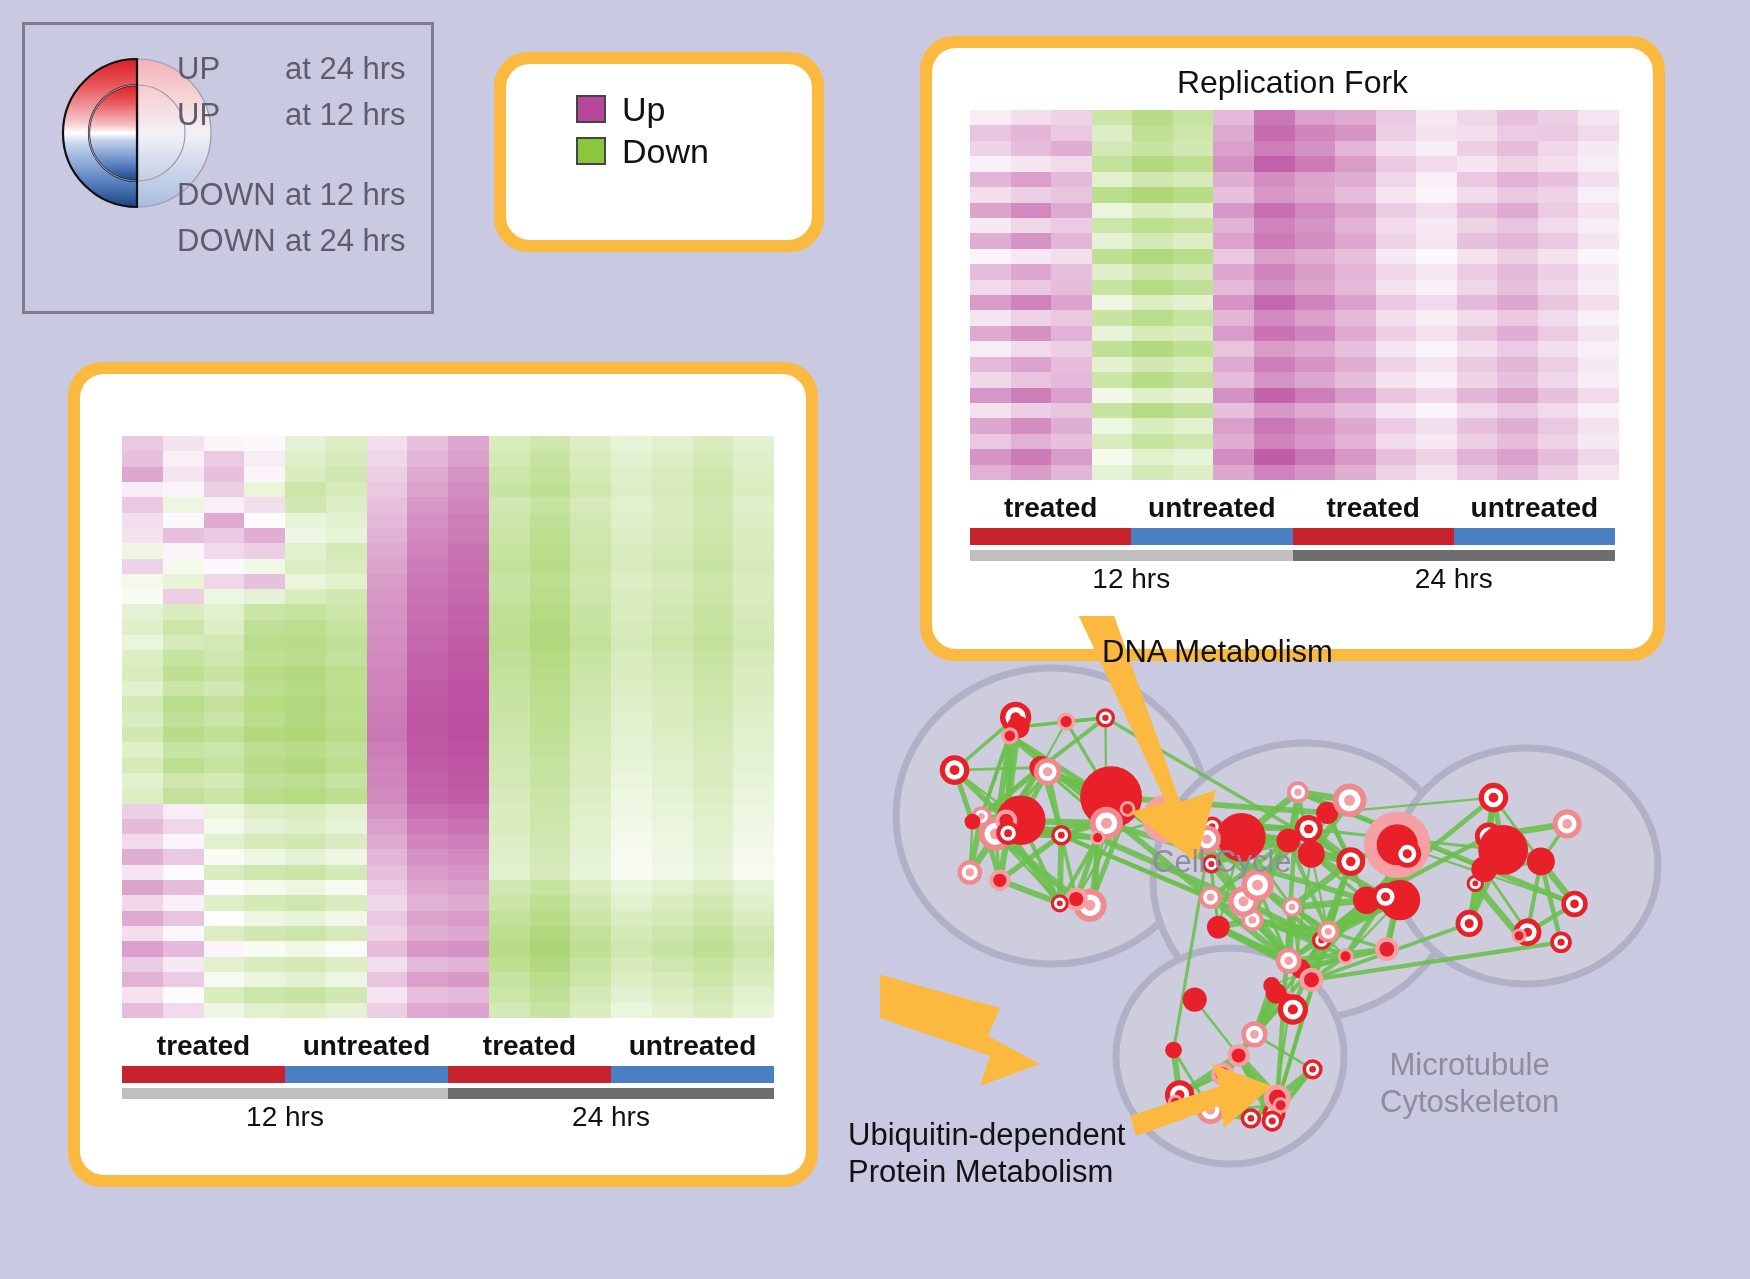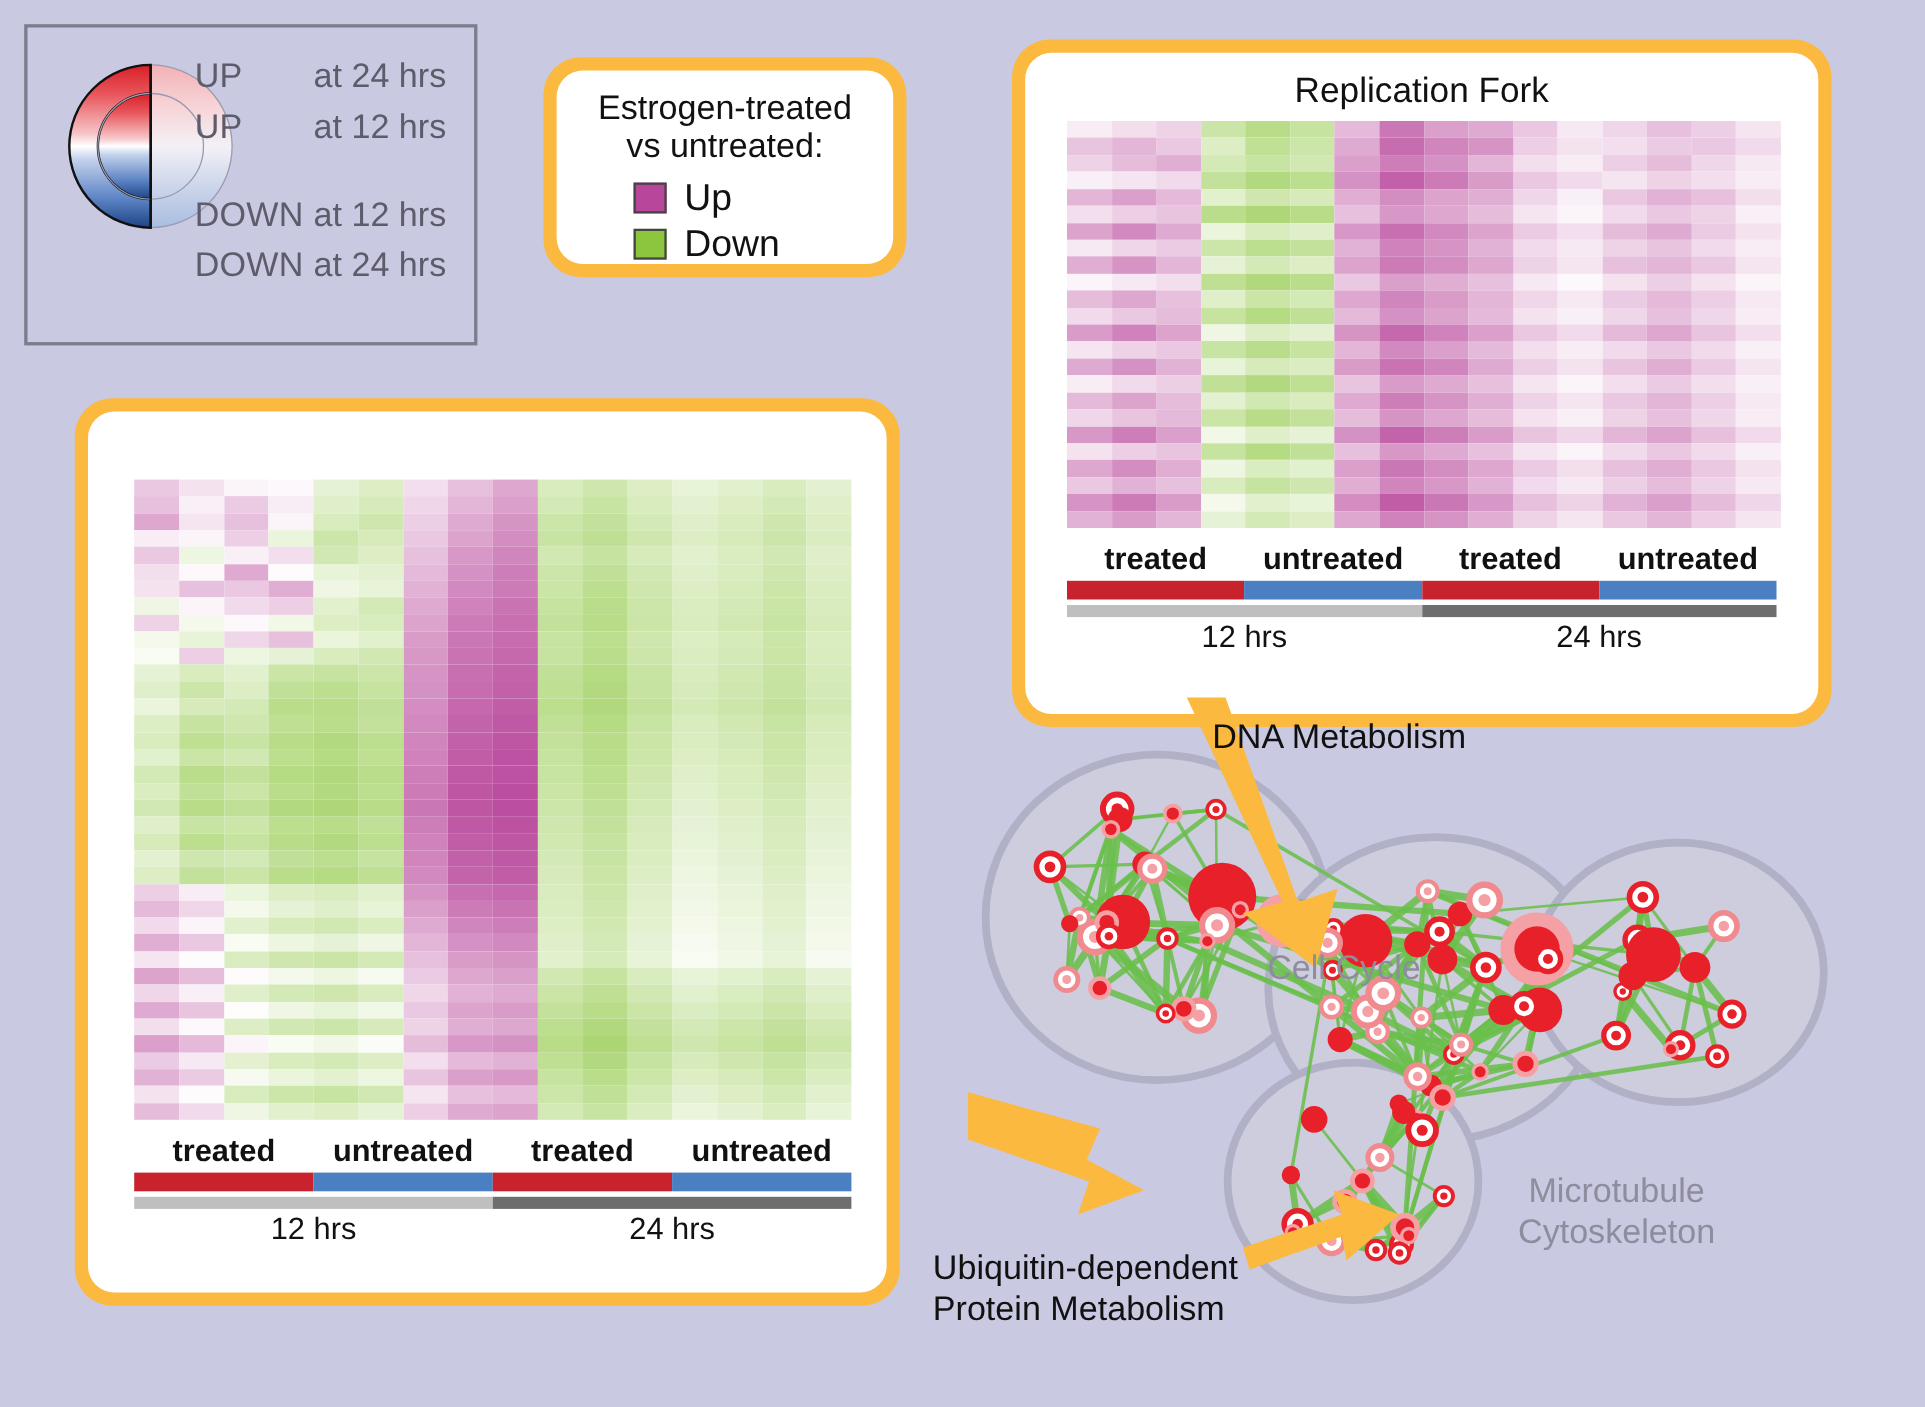--- a/index.html
+++ b/index.html
@@ -76,21 +76,21 @@
   .axis-labels{display:flex;font-weight:bold;}
   .axis-labels div{flex:1;text-align:center;font-size:28px;color:#111;}
   .bar-tb{display:flex;height:17px;margin-top:4px;}
   .bar-tb div{flex:1;}
   .bar-time{display:flex;height:11px;margin-top:5px;}
   .bar-time div{flex:1;}
   .time-labels{display:flex;margin-top:2px;}
   .time-labels div{flex:1;text-align:center;font-size:28px;color:#111;}
 
   
-  #network{position:absolute;left:880px;top:634px;width:870px;height:639px;}
+  #network{position:absolute;left:880px;top:616px;width:870px;height:639px;}
   .net-label{position:absolute;font-size:31px;color:#8d8d9e;white-space:pre-line;}
   .net-label.dark{color:#111;}
 
   svg{display:block;}
 </style>
 </head>
 <body>
 
 <div class="stage">
 
@@ -146,24 +146,20 @@
         <span class="wl-time">at 24 hrs</span>
       </div>
     </div>
 
     <div class="wheel-caption">
     </div>
   </div>
 
   <div class="panel" id="estrogen-legend">
     <div class="panel-inner">
-      <div class="leg-title">
-        <div>Estrogen-treated</div>
-        <div>vs untreated:</div>
-      </div>
       <div class="leg-rows">
         <div class="leg-row">
           <span class="swatch" id="sw-up" style="background: rgb(184, 71, 155);"></span>
           <span class="leg-lbl">Up</span>
         </div>
         <div class="leg-row">
           <span class="swatch" id="sw-down" style="background: rgb(140, 198, 62);"></span>
           <span class="leg-lbl">Down</span>
         </div>
       </div>

